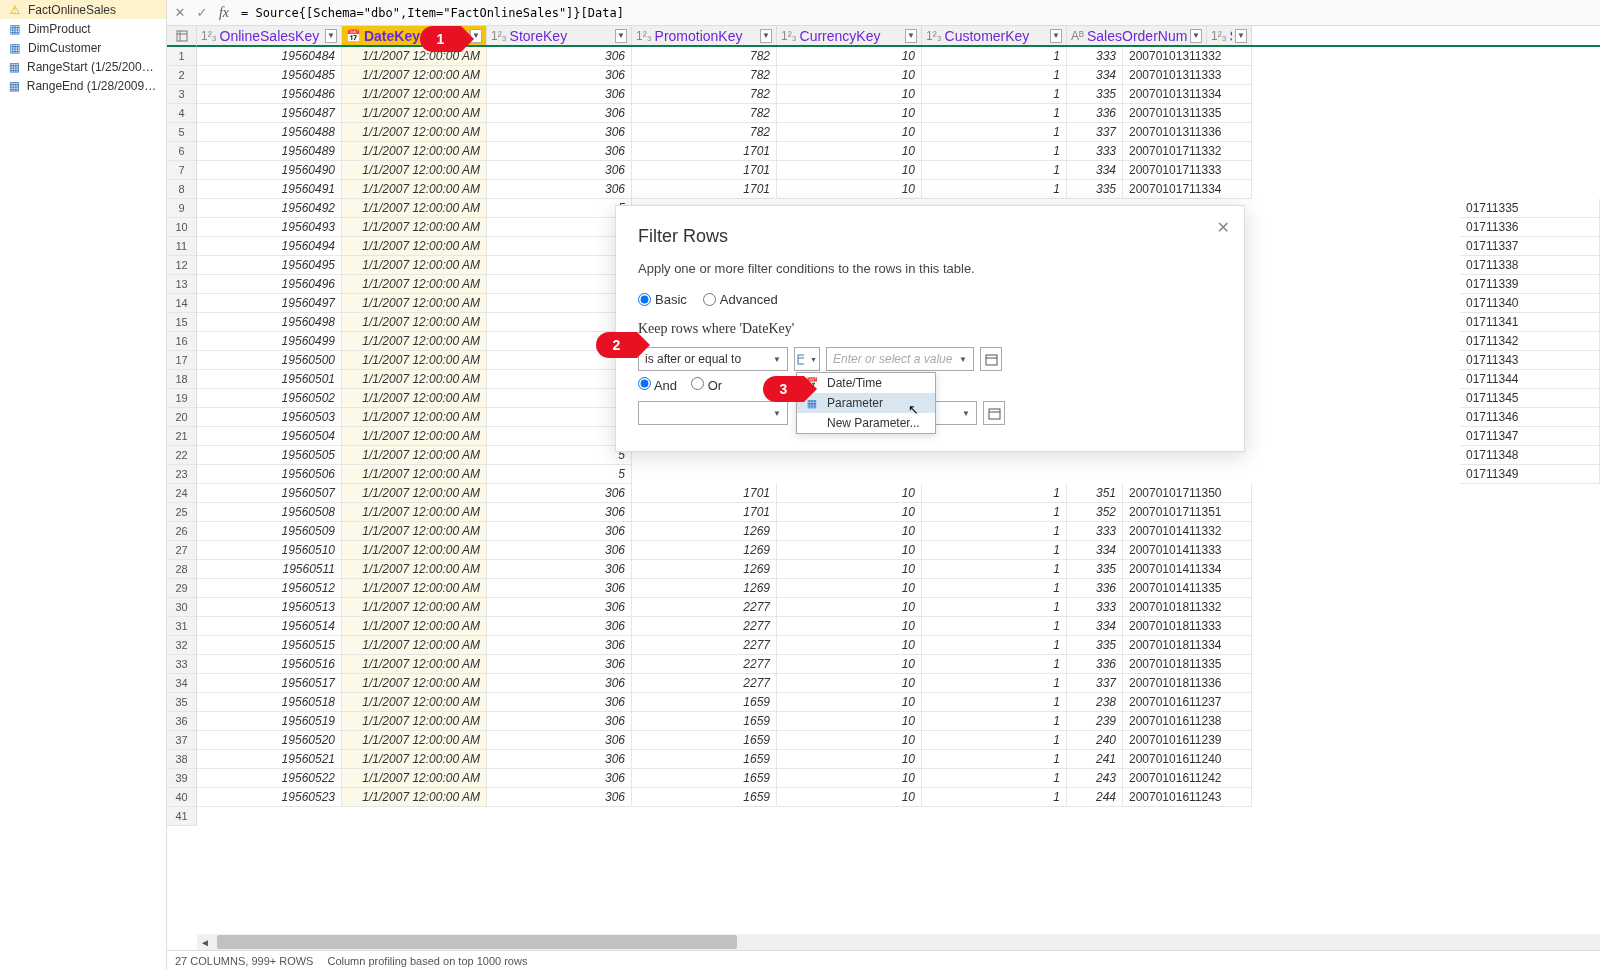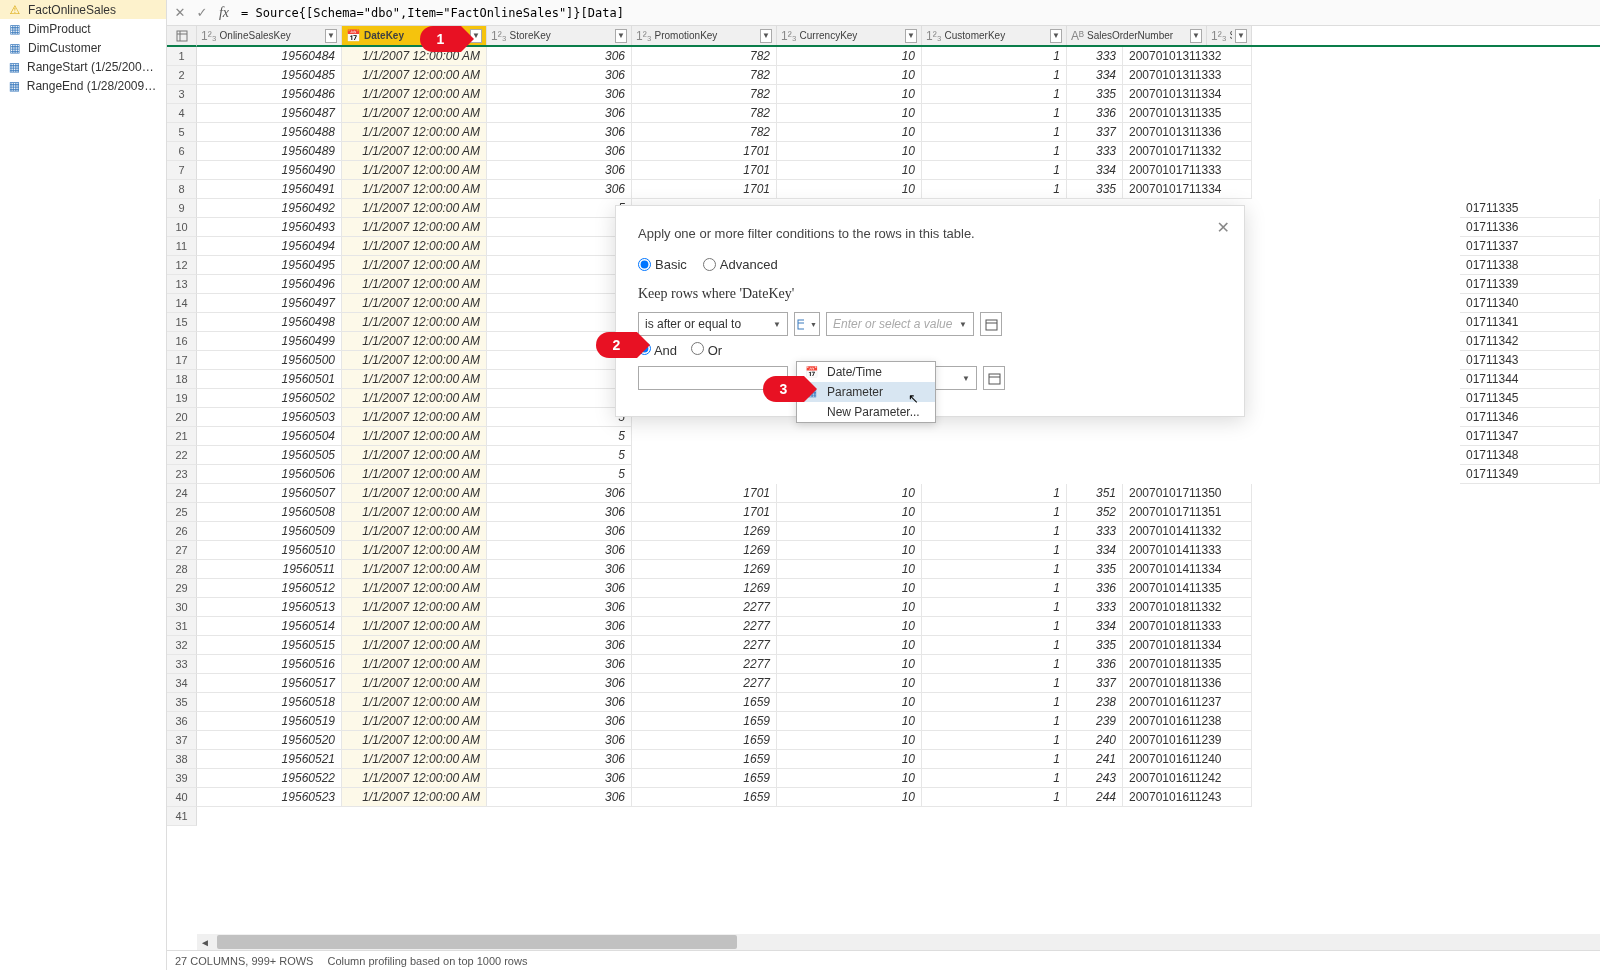--- a/index.html
+++ b/index.html
@@ -18,21 +18,21 @@
 .grid-area { flex:1; overflow:hidden; position:relative; }
 .grid { display:flex; }
 .rownum-col { width:30px; flex-shrink:0; }
 .rownum-header { height:21px; background:#f0f0f0; border-bottom:2px solid #0a7d4a; border-right:1px solid #ddd; display:flex; align-items:center; justify-content:center; }
 .rownum-cell { height:19px; background:#f3f3f3; border-bottom:1px solid #e6e6e6; border-right:1px solid #ddd; display:flex; align-items:center; justify-content:center; color:#555; font-size:11px; }
 .data-col { flex:1; overflow:hidden; }
 .col-headers { display:flex; height:21px; border-bottom:2px solid #0a7d4a; }
 .col-header { display:flex; align-items:center; justify-content:space-between; padding:0 4px; border-right:1px solid #ddd; background:#f0f0f0; gap:3px; }
 .col-header.selected { background:#f5c30d; }
 .col-type { font-size:12px; color:#888; display:inline-flex; align-items:center; gap:1px; }
-.col-name { font-size:10px; color:#404040; flex:1; white-space:nowrap; overflow:hidden; }
+.col-name { font-size:14px; color:#6d28d9; flex:1; white-space:nowrap; overflow:hidden; }
 .col-header.selected .col-name { font-weight:600; }
 .col-dd { width:12px; height:14px; background:#fff; border:1px solid #aaa; display:flex; align-items:center; justify-content:center; font-size:8px; color:#555; }
 .rows { }
 .data-row { display:flex; height:19px; }
 .data-cell { border-right:1px solid #e6e6e6; border-bottom:1px solid #e6e6e6; padding:0 6px; display:flex; align-items:center; font-size:12px; font-style:italic; color:#333; }
 .data-cell.num { justify-content:flex-end; }
 .data-cell.selcol { background:#fdf9e9; }
 .scroll-track { position:absolute; bottom:0; left:30px; right:0; height:16px; background:#f0f0f0; display:flex; align-items:center; }
 .scroll-btn { width:16px; height:16px; display:flex; align-items:center; justify-content:center; color:#555; font-size:10px; }
 .scroll-thumb { background:#c1c1c1; height:14px; border-radius:2px; }
@@ -52,21 +52,21 @@
 .type-dd { width:26px; justify-content:center; padding:0 2px; display:flex; gap:2px; }
 .type-dd .dd-arrow{font-size:7px;}
 .val-dd { width:148px; }
 .val-dd .placeholder { color:#aaa; font-style:italic; }
 .cal-btn { width:22px; height:24px; border:1px solid #aaa; display:flex; align-items:center; justify-content:center; font-size:11px; }
 .andor-row { display:flex; gap:14px; align-items:center; margin:6px 0 8px 0; font-size:13px; }
 .btn-row { display:flex; justify-content:flex-end; gap:8px; margin-top:20px; }
 .btn { padding:5px 16px; font-size:13px; border:1px solid #aaa; background:#fff; cursor:pointer; }
 .btn.primary { background:#f2c811; border-color:#f2c811; font-weight:500; }
 
-.type-menu { position:absolute; top:25px; left:158px; width:140px; background:#fff; border:1px solid #aaa; box-shadow:0 2px 8px rgba(0,0,0,0.15); z-index:10;margin-top:24px; }
+.type-menu { position:absolute; top:25px; left:158px; width:140px; background:#fff; border:1px solid #aaa; box-shadow:0 2px 8px rgba(0,0,0,0.15); z-index:10; }
 .type-menu-item { display:flex; align-items:center; gap:8px; padding:3px 8px; font-size:12px; }
 .type-menu-item.hover { background:#d8e6f2; }
 .type-menu-item .ticon { width:14px; display:inline-flex; justify-content:center; color:#3a7abd; font-size:11px; }
 .cursor-arrow { position:absolute; font-size:13px; color:#000; pointer-events:none; }
 
 .callout { position:absolute; width:41px; height:26px; background:#e81123; color:#fff; font-weight:bold; font-size:14px; display:flex; align-items:center; justify-content:center; border-radius:13px 0 0 13px; z-index:20; }
 .callout:after { content:""; position:absolute; right:-13px; top:0; border-top:13px solid transparent; border-bottom:13px solid transparent; border-left:13px solid #e81123; }
 .type-svg{display:inline-block;}
 </style>
 </head>
@@ -565,20 +565,21 @@
     </div>
     <div class="status-bar">
       <span>27 COLUMNS, 999+ ROWS</span>
       <span>Column profiling based on top 1000 rows</span>
     </div>
   </div>
 </div>
 
 <div class="dialog-backdrop">
   <span class="dialog-close">✕</span>
+  <div class="dialog-title">Filter Rows</div>
   <div class="dialog-subtitle">Apply one or more filter conditions to the rows in this table.</div>
   <div class="radio-row">
     <label>
         <input type="radio" checked="" style=""> 
         <span>Basic</span>
       </label>
     <label>
         <input type="radio" style=""> 
         <span>Advanced</span>
       </label>

